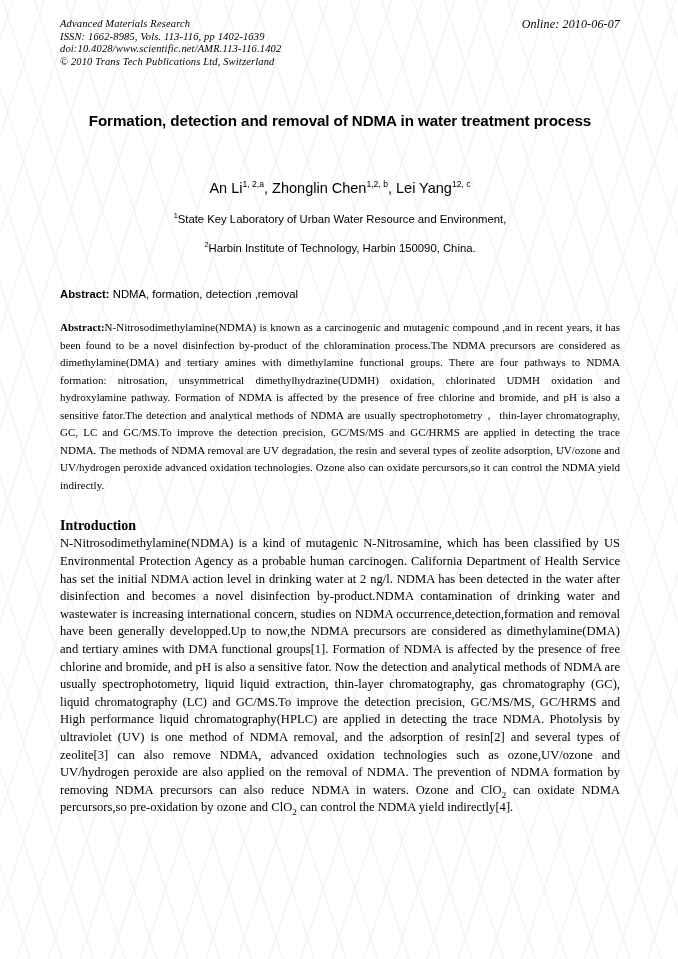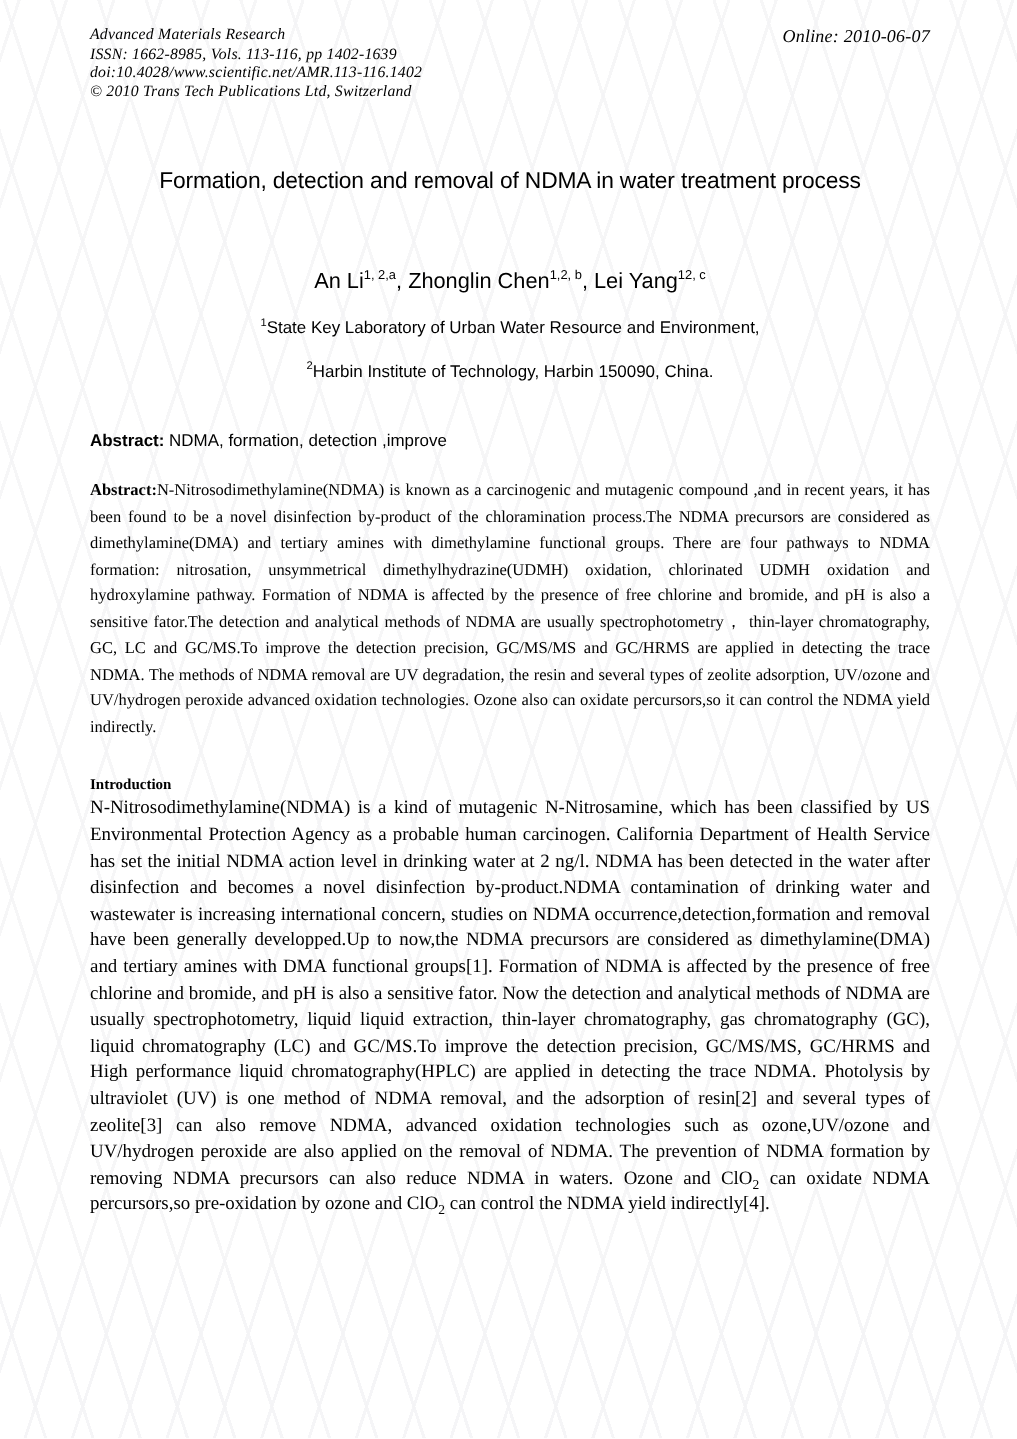--- a/index.html
+++ b/index.html
@@ -59,21 +59,21 @@
     top: 0;
     font-style: italic;
     font-size: 12px;
     white-space: nowrap;
   }
   .journal-header .line { display: block; white-space: nowrap; }
 
   
   .paper-title {
     font-family: "Liberation Sans", "DejaVu Sans", sans-serif;
-    font-weight: normal;
+    font-weight: bold;
     font-size: 15.2px;
     text-align: center;
     margin: 44px 0 0 0;
     letter-spacing: -0.1px;
   }
 
   
   .authors {
     font-family: "Liberation Sans", "DejaVu Sans", sans-serif;
     font-size: 14.5px;
@@ -106,21 +106,21 @@
     font-size: 11px;
     line-height: 17.5px;
     text-align: justify;
     text-justify: inter-word;
     margin: 19px 0 0 0;
   }
   .abstract .abs-label { font-weight: bold; }
 
   
   .section-heading {
-    font-size: 10px;
+    font-size: 14px;
     font-weight: bold;
     margin: 24px 0 0 0;
   }
   .section-body {
     font-size: 12.6px;
     line-height: 17.6px;
     text-align: justify;
     text-justify: inter-word;
     margin: 1px 0 0 0;
   }
@@ -146,21 +146,21 @@
 
     <div class="authors">
       <span>An Li</span><sup>1, 2,a</sup><span>, </span><span>Zhonglin Chen</span><sup>1,2, b</sup><span>, </span><span>Lei Yang</span><sup>12, c</sup>
     </div>
 
     <div class="affiliations">
       <div class="aff-line"><sup>1</sup><span>State Key Laboratory of Urban Water Resource and Environment,</span></div>
       <div class="aff-line"><sup>2</sup><span>Harbin Institute of Technology, Harbin 150090, China.</span></div>
     </div>
 
-    <div class="keywords"><span class="kw-label">Abstract:</span><span> NDMA, formation, detection ,improve</span></div>
+    <div class="keywords"><span class="kw-label">Abstract:</span><span> NDMA, formation, detection ,removal</span></div>
 
     <p class="abstract"><span class="abs-label">Abstract:</span><span>N-Nitrosodimethylamine(NDMA) is known as a carcinogenic and mutagenic compound ,and in recent years, it has been found to be a novel disinfection by-product of the chloramination process.The NDMA precursors are considered as dimethylamine(DMA) and tertiary amines with dimethylamine functional groups. There are four pathways to NDMA  formation: nitrosation, unsymmetrical dimethylhydrazine(UDMH) oxidation, chlorinated UDMH oxidation and hydroxylamine pathway. Formation of NDMA is affected by the presence of free chlorine and bromide, and pH is also a sensitive fator.The detection and analytical methods of NDMA are usually spectrophotometry， thin-layer chromatography, GC, LC and GC/MS.To improve the detection precision, GC/MS/MS and GC/HRMS are applied in detecting the trace NDMA. The methods of NDMA removal are UV degradation, the resin and several types of zeolite adsorption, UV/ozone and UV/hydrogen peroxide advanced oxidation technologies. Ozone also can oxidate percursors,so it can control the NDMA yield indirectly.</span></p>
 
     <h2 class="section-heading">Introduction</h2>
     <p class="section-body"><span>N-Nitrosodimethylamine(NDMA) is a kind of mutagenic N-Nitrosamine, which has been classified by US Environmental Protection Agency as a probable human carcinogen. California Department of Health Service has set the initial NDMA action level in drinking water at 2 ng/l. NDMA has been detected in the water after disinfection and becomes a novel disinfection by-product.NDMA contamination of drinking water and wastewater is increasing international concern, studies on NDMA occurrence,detection,formation and removal have been generally developped.Up to now,the NDMA precursors are considered as dimethylamine(DMA) and tertiary amines with DMA functional groups[1]. Formation of NDMA is affected by the presence of free chlorine and bromide, and pH is also a sensitive fator. Now the detection and analytical methods of NDMA are usually spectrophotometry, liquid liquid extraction, thin-layer chromatography, gas chromatography (GC), liquid chromatography (LC) and GC/MS.To improve the detection precision, GC/MS/MS, GC/HRMS and High performance liquid chromatography(HPLC) are applied in detecting the trace NDMA. Photolysis by ultraviolet (UV) is one method of NDMA removal, and the adsorption of resin[2] and several types of zeolite[3] can also remove NDMA, advanced oxidation technologies such as ozone,UV/ozone and UV/hydrogen peroxide are also applied on the removal of NDMA. The prevention of NDMA formation by removing NDMA precursors can also reduce NDMA in waters. Ozone and ClO</span><sub>2</sub><span>  can oxidate NDMA percursors,so pre-oxidation by ozone and ClO</span><sub>2</sub><span> can control the NDMA yield indirectly[4].</span></p>
 
   </div>
 </div>
 
 </body></html>

